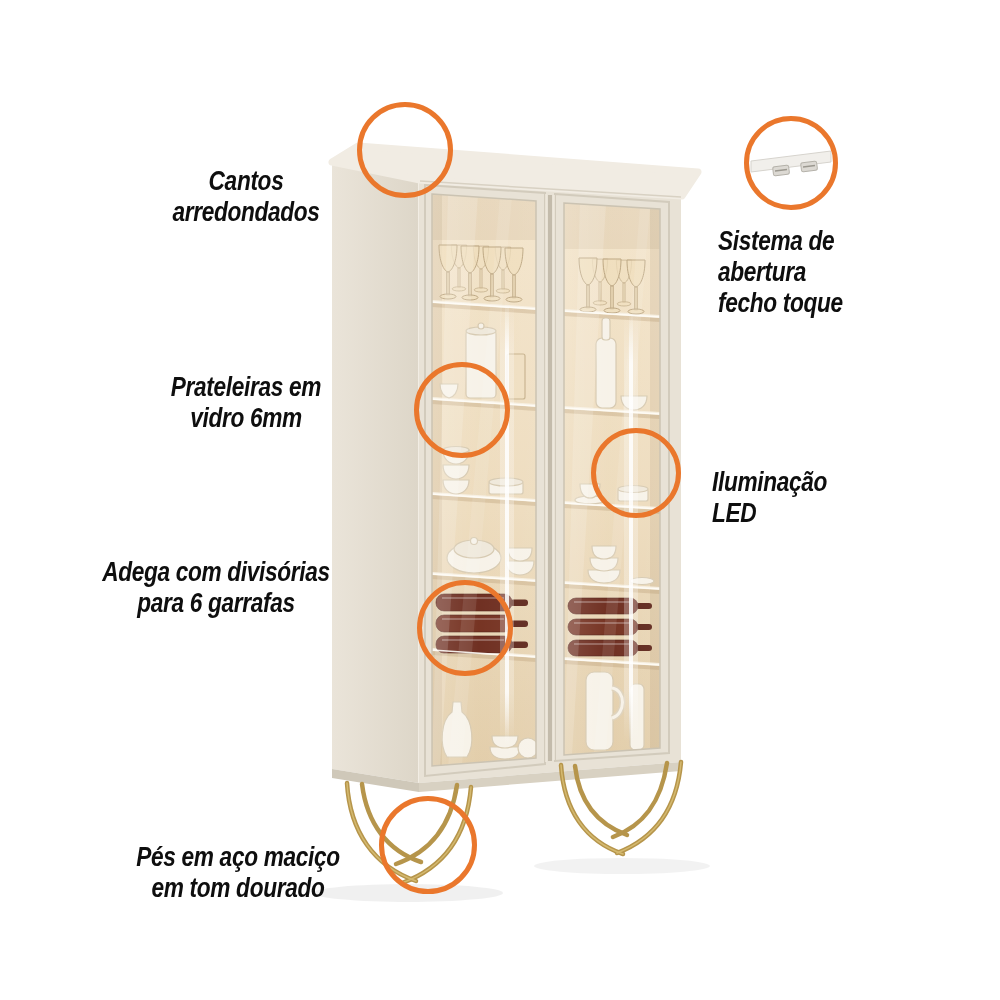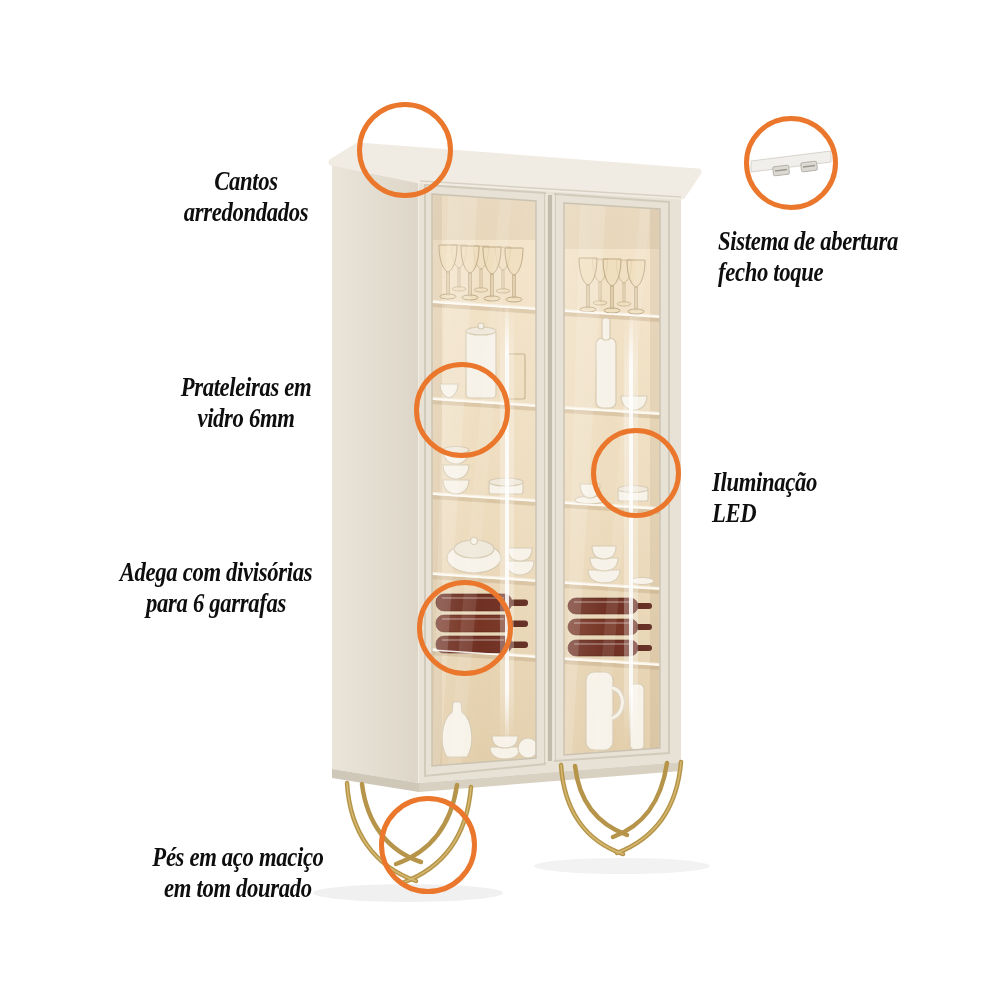--- a/index.html
+++ b/index.html
@@ -1,17 +1,17 @@
 <!DOCTYPE html>
 <html><head>
 <meta charset="utf-8">
 <style>
   html,body{margin:0;padding:0;background:#ffffff;}
   .stage{position:relative;width:1000px;height:1000px;background:#ffffff;overflow:hidden;
-         font-family:Liberation Serif, serif;}
+         font-family:Liberation Sans, sans-serif;}
   .cab{position:absolute;left:0;top:0;width:1000px;height:1000px;}
   .label{position:absolute;font-weight:bold;font-style:italic;font-size:27px;line-height:31px;
          color:#0e0e0e;letter-spacing:-0.4px;transform:scaleX(0.84);}
   .label span{display:block;}
   .lab-center{text-align:center;transform-origin:center top;}
   .lab-left{text-align:left;transform-origin:left top;}
   .l-cantos{left:120px;top:166px;width:252px;}
   .l-sistema{left:718px;top:226px;width:240px;}
   .l-prateleiras{left:120px;top:372px;width:252px;}
   .l-iluminacao{left:712px;top:467px;width:210px;}

